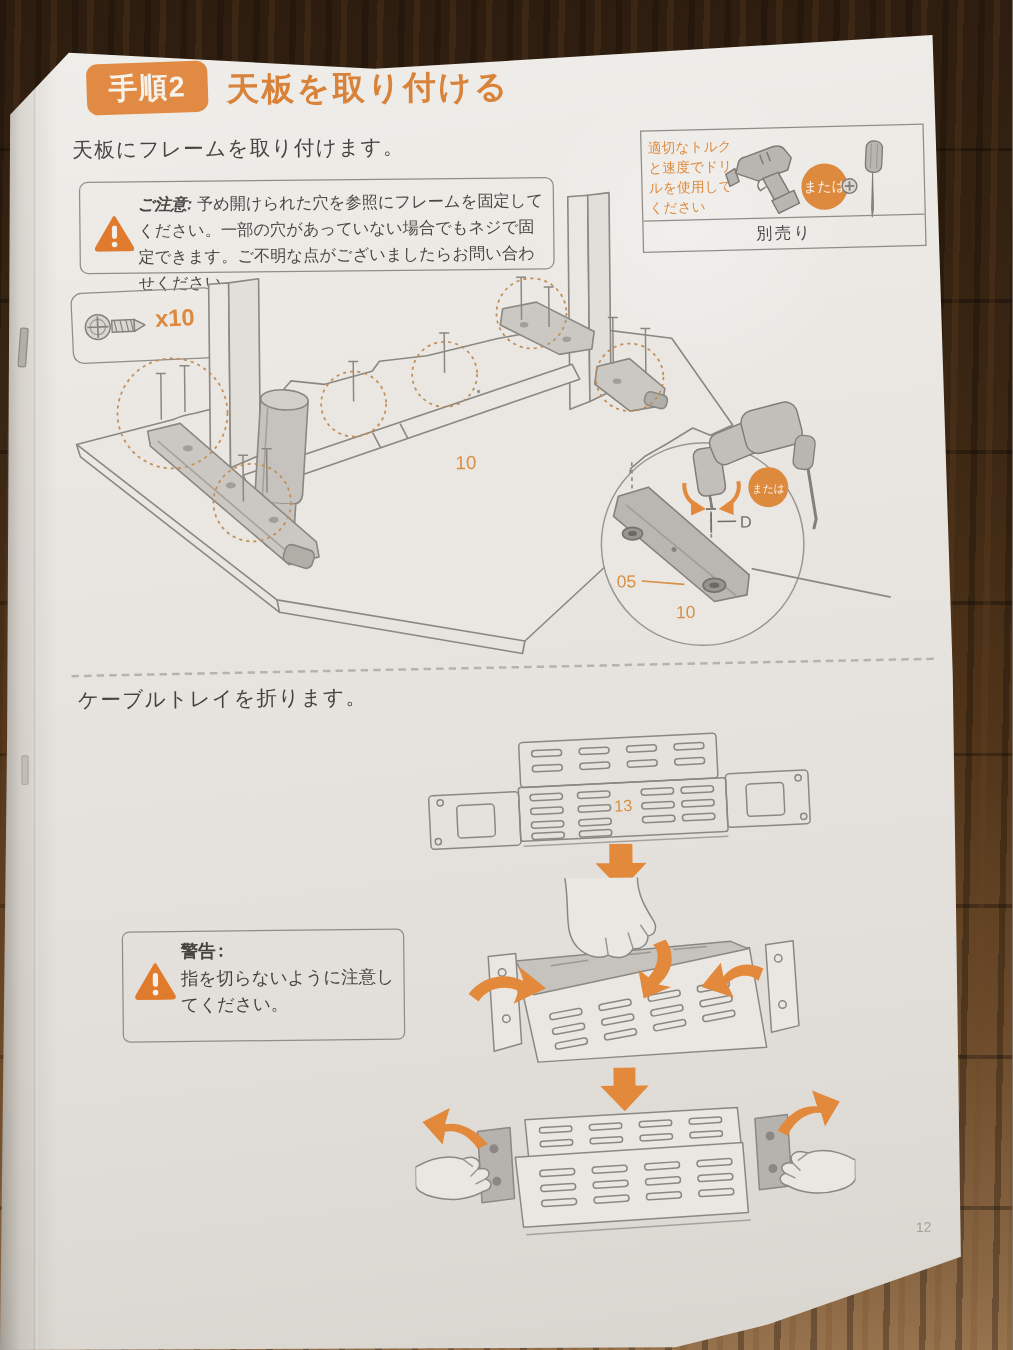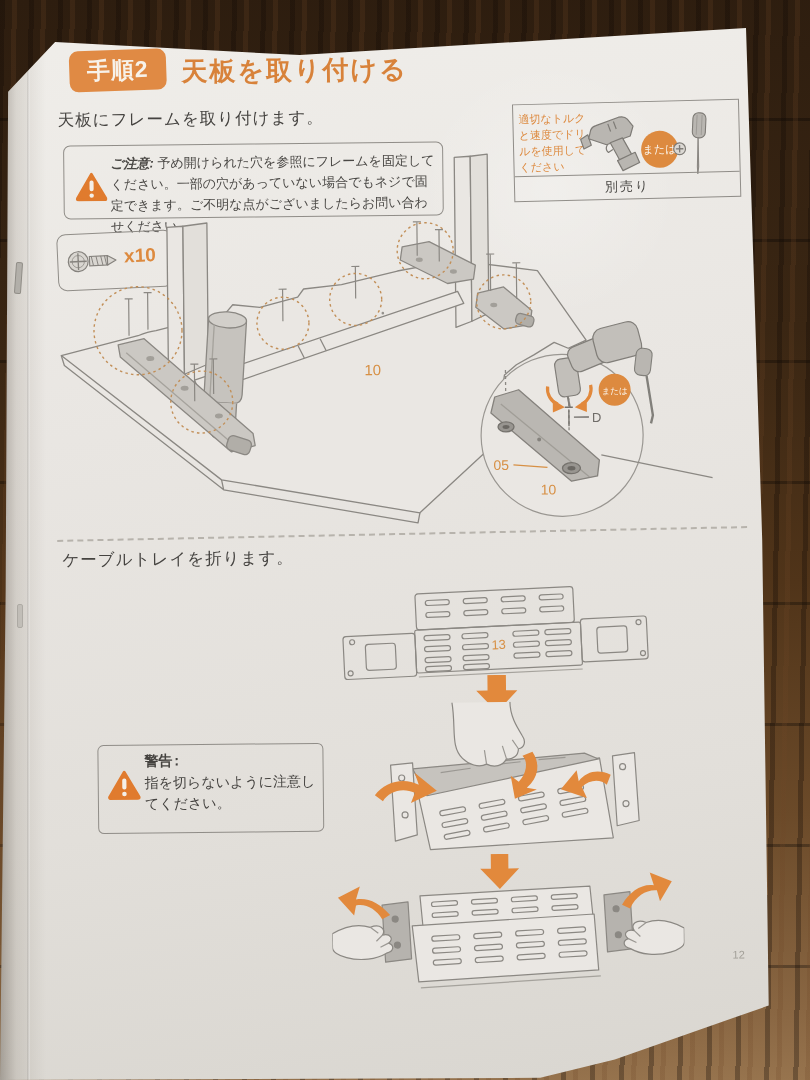--- a/index.html
+++ b/index.html
@@ -38,21 +38,21 @@
   .or-badge{position:absolute;left:127px;top:29px;width:37px;height:37px;border-radius:50%;background:#dd8a3f;
     color:#fbf6ee;font-size:11px;display:flex;align-items:center;justify-content:center;}
   .tools-footer{position:absolute;left:0;right:0;bottom:0;height:24px;border-top:1.3px solid #908d88;
     font-size:13px;color:#4a4845;display:flex;align-items:center;justify-content:center;letter-spacing:2px;}
   .parts-box{left:60px;top:229px;width:114px;height:55px;border:1.6px solid #908d88;border-radius:9px;transform:rotate(-2deg);}
   .qty{position:absolute;left:66px;top:13px;font-size:19px;font-weight:bold;color:#dd8a3f;}
   .divider{left:57px;top:533px;width:690px;border-top:2px dashed #b7b3ac;transform:rotate(-0.55deg);}
   .warn-box{left:95px;top:742px;width:224px;height:87px;border:1.6px solid #908d88;border-radius:6px;}
   .warn-label{position:absolute;left:46px;top:7px;font-size:14px;font-weight:bold;color:#454340;font-family:Liberation Mono, monospace;}
   .warn-text{position:absolute;left:46px;top:27px;right:6px;font-size:14px;line-height:1.5;color:#454340;}
-  .pageno{left:728px;top:952px;font-size:11px;color:#a3a099;}
+  .pageno{left:728px;top:980px;font-size:11px;color:#a3a099;}
   svg text{font-family:"Liberation Sans","DejaVu Sans",sans-serif;}
 </style>
 </head>
 <body>
 
 <div class="stage">
   <div class="wood"></div>
 
   <div class="page">
     <div class="binding"></div>

